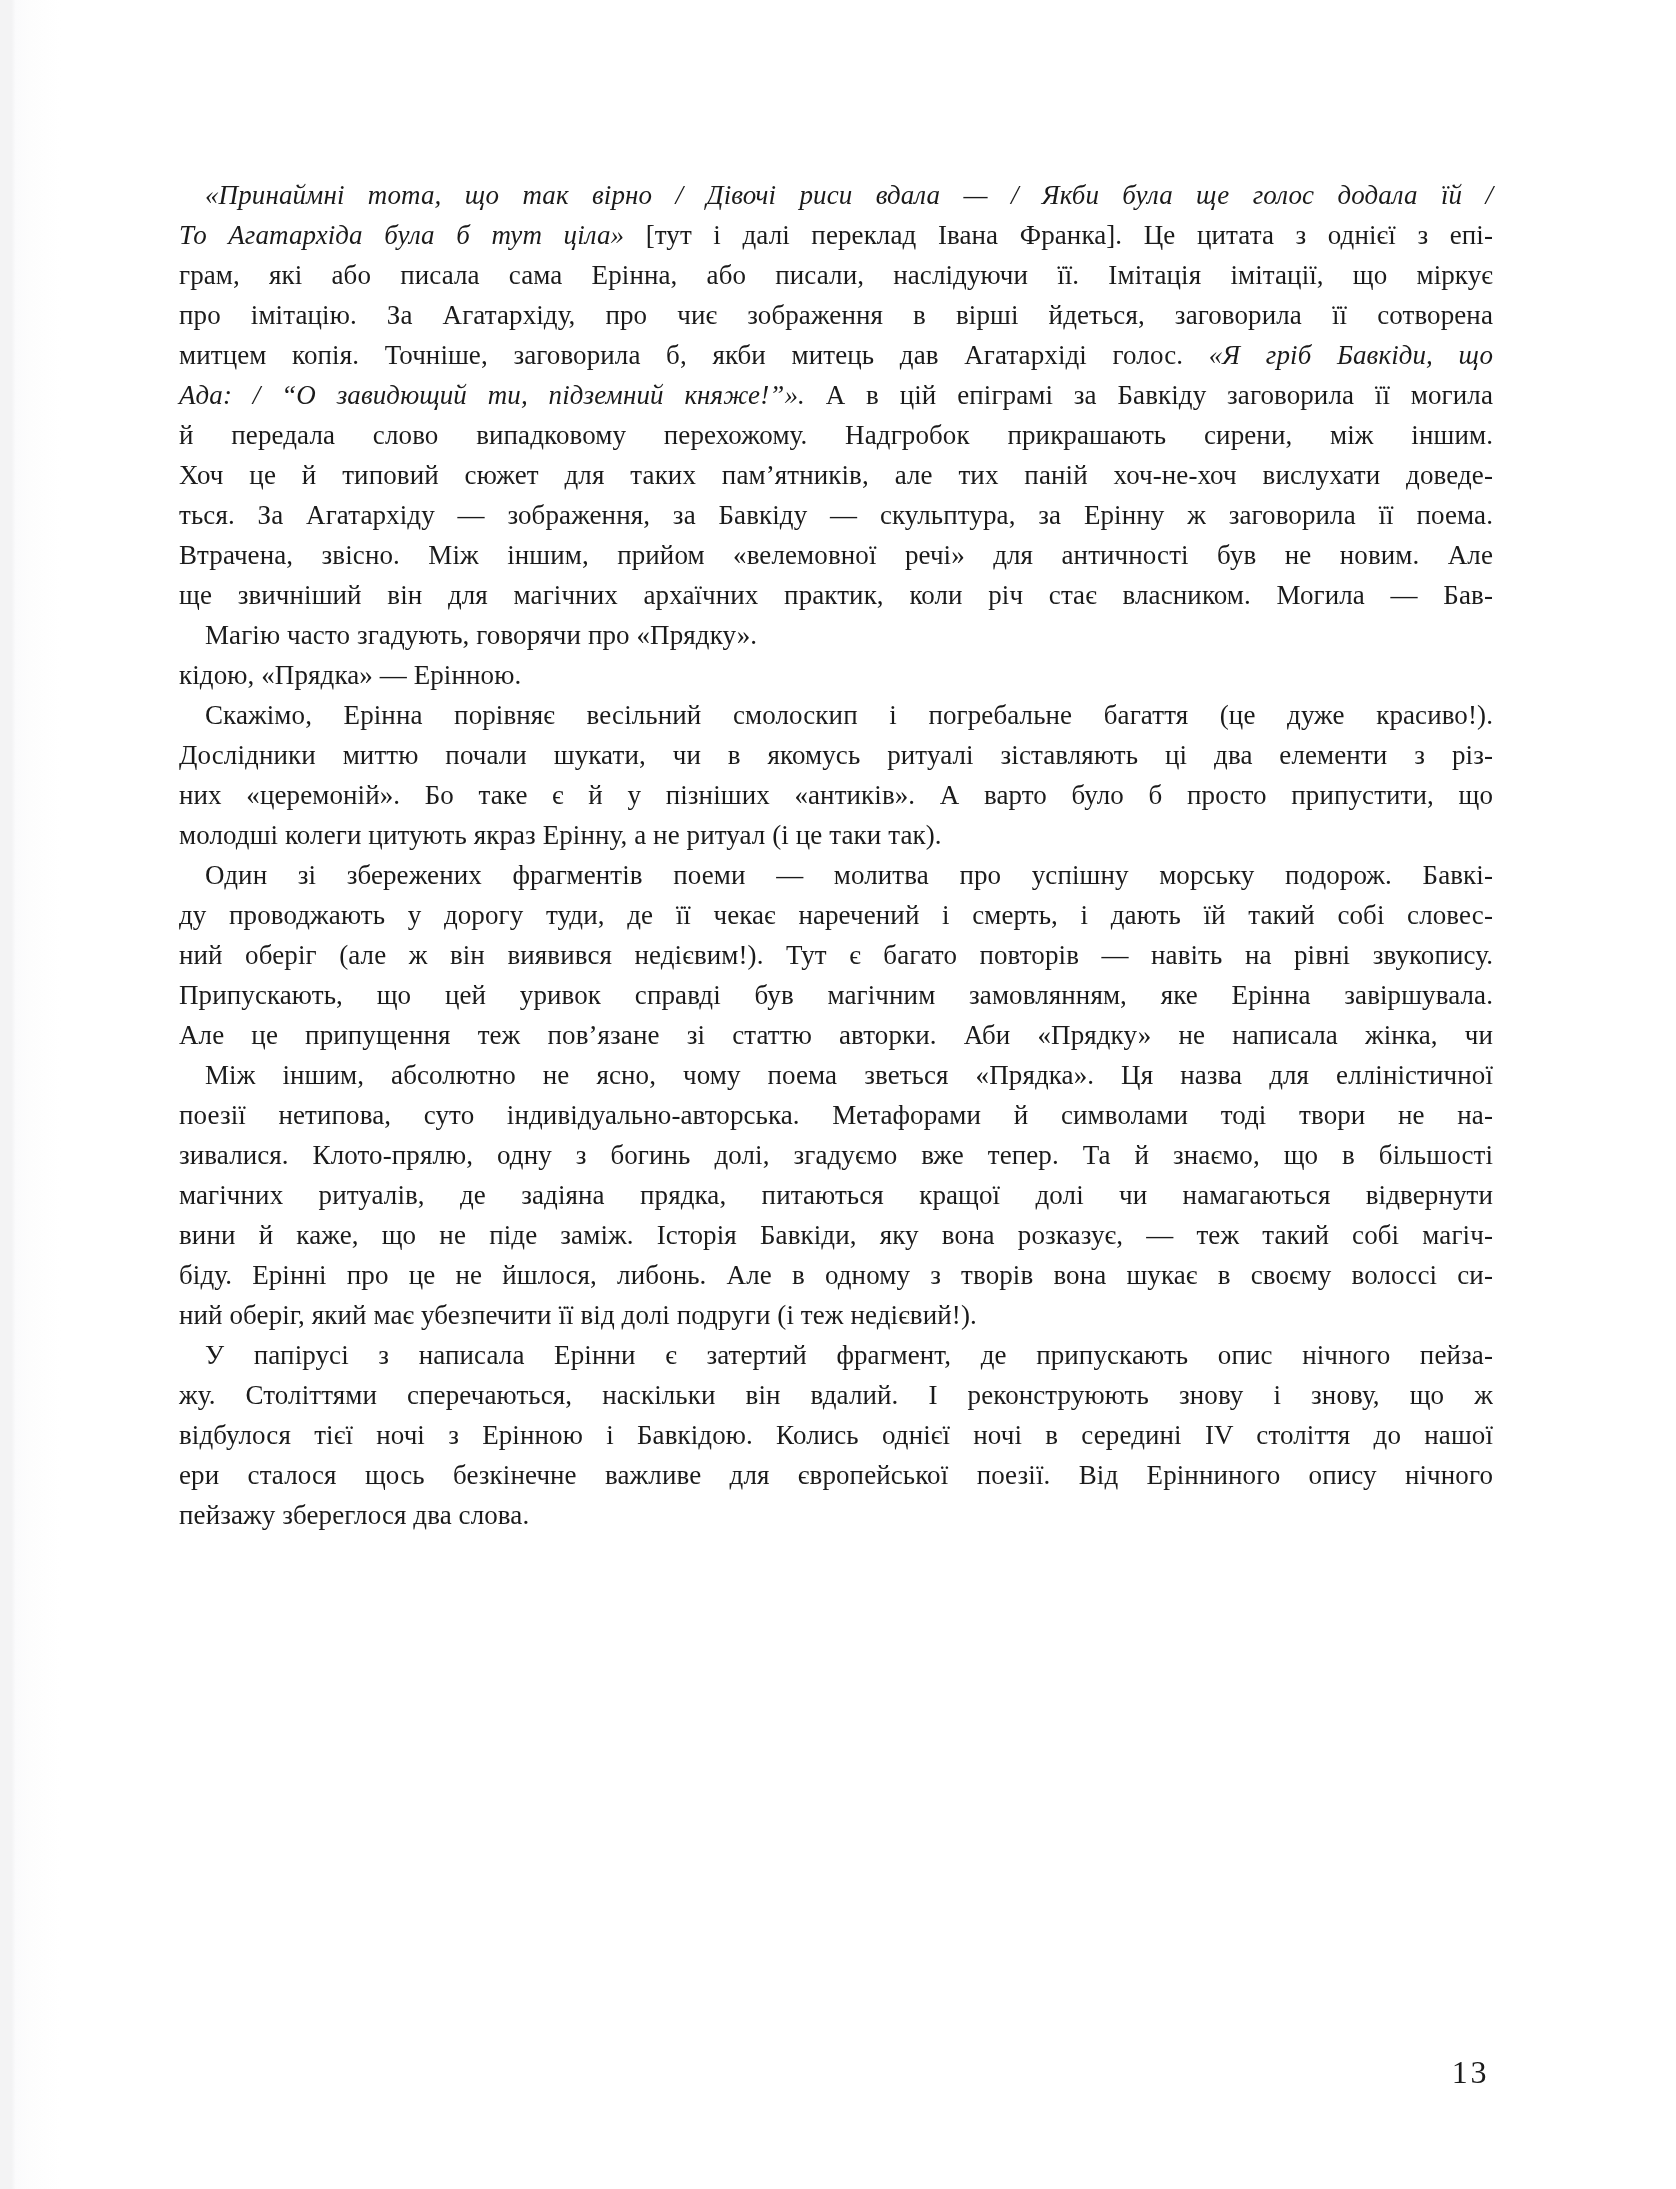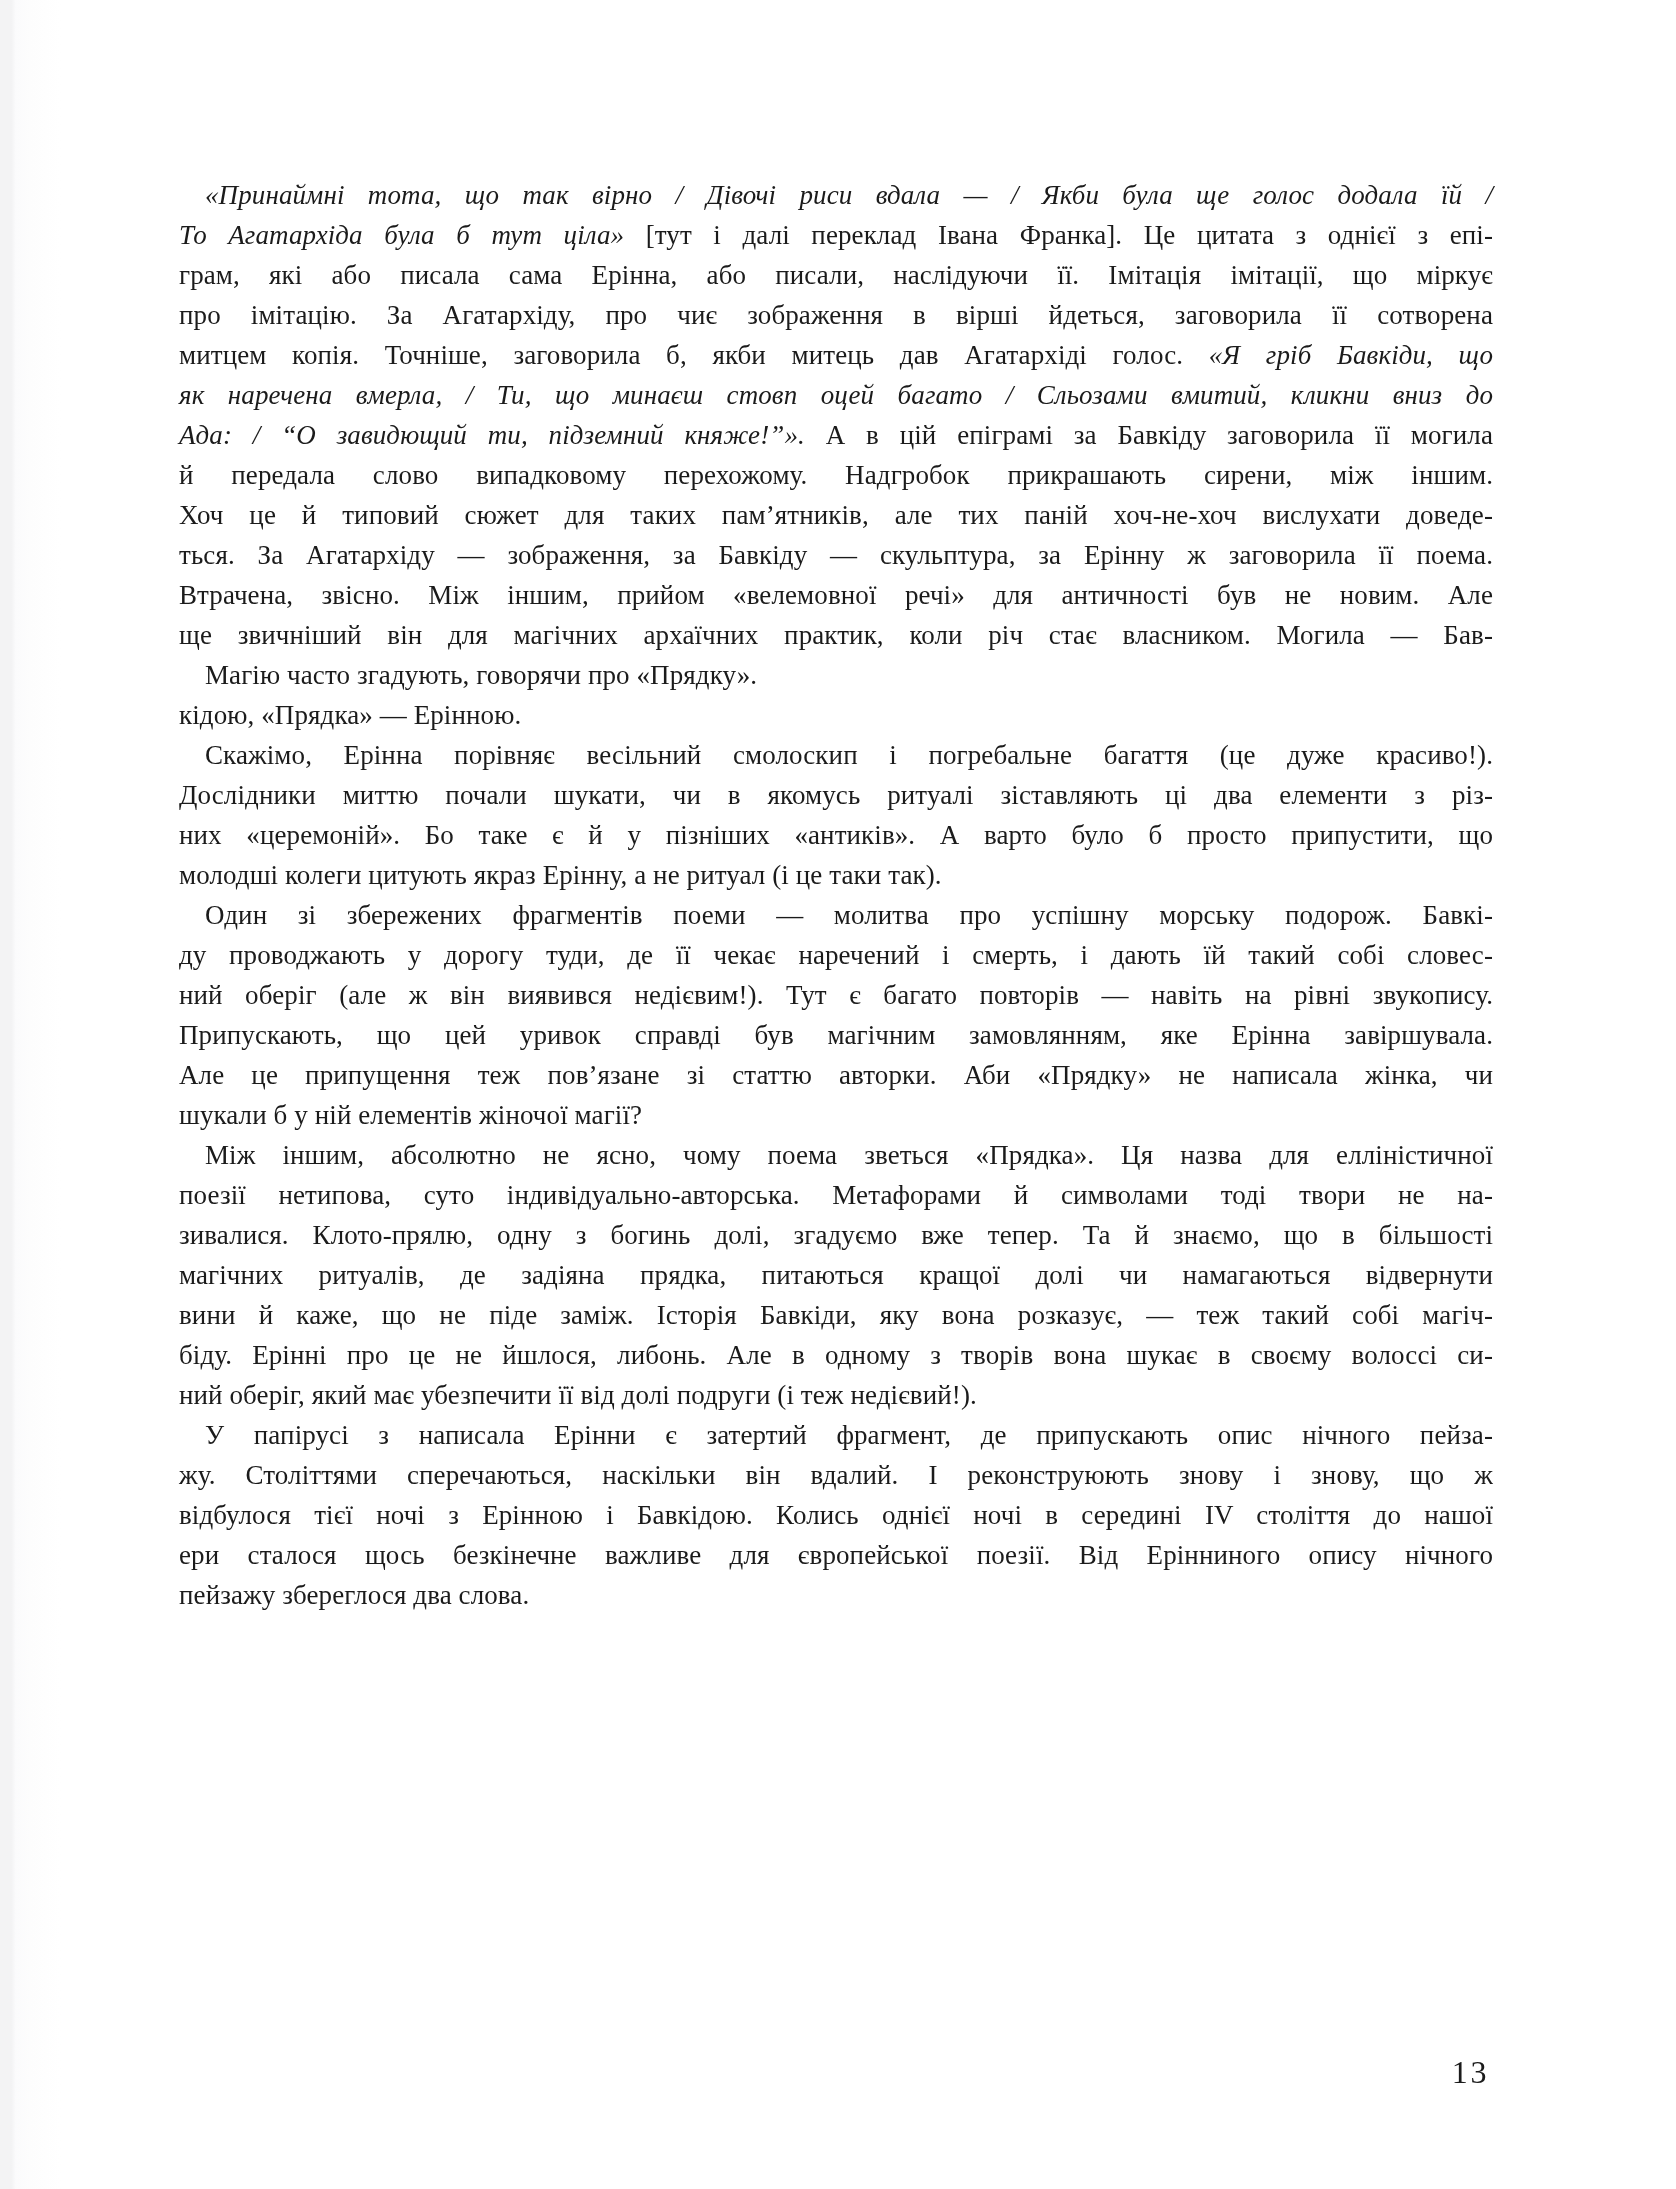--- a/index.html
+++ b/index.html
@@ -55,39 +55,37 @@
 <body>
 
 <div class="page">
   <div class="page-edge"></div>
   <div class="text-block" id="text-block">
       <div class="line indent"><i>«Принаймні тота, що так вірно / Дівочі риси вдала — / Якби була ще голос додала їй /</i></div>
       <div class="line"><i>То Агатархіда була б тут ціла»</i><span> [тут і далі переклад Івана Франка]. Це цитата з однієї з епі-</span></div>
       <div class="line"><span>грам, які або писала сама Ерінна, або писали, наслідуючи її. Імітація імітації, що міркує</span></div>
       <div class="line"><span>про імітацію. За Агатархіду, про чиє зображення в вірші йдеться, заговорила її сотворена</span></div>
       <div class="line"><span>митцем копія. Точніше, заговорила б, якби митець дав Агатархіді голос. </span><i>«Я гріб Бавкіди, що</i></div>
-      <div class="line"><i>як наречена вмерла, / Ти, що минаєш стовп оцей багато / Сльозами вмитий, кликни вниз до</i></div>
       <div class="line"><i>Ада: / “О завидющий ти, підземний княже!”».</i><span> А в цій епіграмі за Бавкіду заговорила її могила</span></div>
       <div class="line"><span>й передала слово випадковому перехожому. Надгробок прикрашають сирени, між іншим.</span></div>
       <div class="line"><span>Хоч це й типовий сюжет для таких пам’ятників, але тих паній хоч-не-хоч вислухати доведе-</span></div>
       <div class="line"><span>ться. За Агатархіду — зображення, за Бавкіду — скульптура, за Ерінну ж заговорила її поема.</span></div>
       <div class="line"><span>Втрачена, звісно. Між іншим, прийом «велемовної речі» для античності був не новим. Але</span></div>
       <div class="line"><span>ще звичніший він для магічних архаїчних практик, коли річ стає власником. Могила — Бав-</span></div>
       <div class="line final indent"><span>Магію часто згадують, говорячи про «Прядку».</span></div>
       <div class="line final"><span>кідою, «Прядка» — Ерінною.</span></div>
       <div class="line indent"><span>Скажімо, Ерінна порівняє весільний смолоскип і погребальне багаття (це дуже красиво!).</span></div>
       <div class="line"><span>Дослідники миттю почали шукати, чи в якомусь ритуалі зіставляють ці два елементи з різ-</span></div>
       <div class="line"><span>них «церемоній». Бо таке є й у пізніших «антиків». А варто було б просто припустити, що</span></div>
       <div class="line final"><span>молодші колеги цитують якраз Ерінну, а не ритуал (і це таки так).</span></div>
       <div class="line indent"><span>Один зі збережених фрагментів поеми — молитва про успішну морську подорож. Бавкі-</span></div>
       <div class="line"><span>ду проводжають у дорогу туди, де її чекає наречений і смерть, і дають їй такий собі словес-</span></div>
       <div class="line"><span>ний оберіг (але ж він виявився недієвим!). Тут є багато повторів — навіть на рівні звукопису.</span></div>
       <div class="line"><span>Припускають, що цей уривок справді був магічним замовлянням, яке Ерінна завіршувала.</span></div>
       <div class="line"><span>Але це припущення теж пов’язане зі статтю авторки. Аби «Прядку» не написала жінка, чи</span></div>
-      <div class="line final"><span>шукали б у ній елементів жіночої магії?</span></div>
       <div class="line indent"><span>Між іншим, абсолютно не ясно, чому поема зветься «Прядка». Ця назва для елліністичної</span></div>
       <div class="line"><span>поезії нетипова, суто індивідуально-авторська. Метафорами й символами тоді твори не на-</span></div>
       <div class="line"><span>зивалися. Клото-прялю, одну з богинь долі, згадуємо вже тепер. Та й знаємо, що в більшості</span></div>
       <div class="line"><span>магічних ритуалів, де задіяна прядка, питаються кращої долі чи намагаються відвернути</span></div>
       <div class="line"><span>вини й каже, що не піде заміж. Історія Бавкіди, яку вона розказує, — теж такий собі магіч-</span></div>
       <div class="line"><span>біду. Ерінні про це не йшлося, либонь. Але в одному з творів вона шукає в своєму волоссі си-</span></div>
       <div class="line final"><span>ний оберіг, який має убезпечити її від долі подруги (і теж недієвий!).</span></div>
       <div class="line indent"><span>У папірусі з написала Ерінни є затертий фрагмент, де припускають опис нічного пейза-</span></div>
       <div class="line"><span>жу. Століттями сперечаються, наскільки він вдалий. І реконструюють знову і знову, що ж</span></div>
       <div class="line"><span>відбулося тієї ночі з Ерінною і Бавкідою. Колись однієї ночі в середині IV століття до нашої</span></div>

